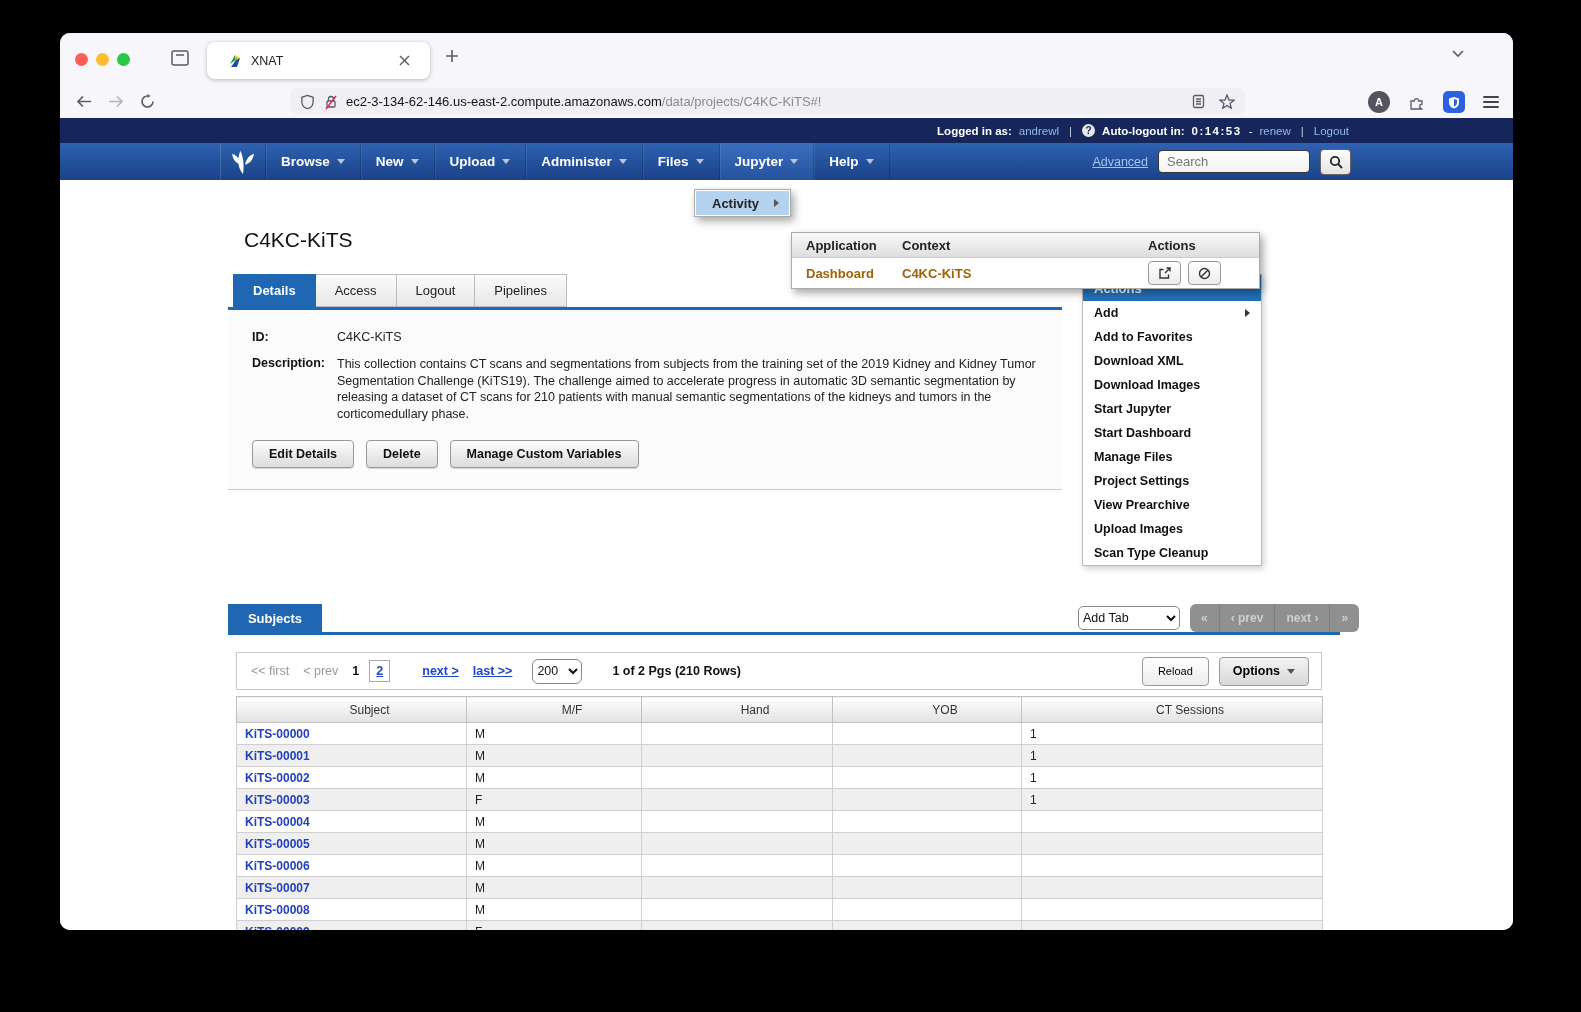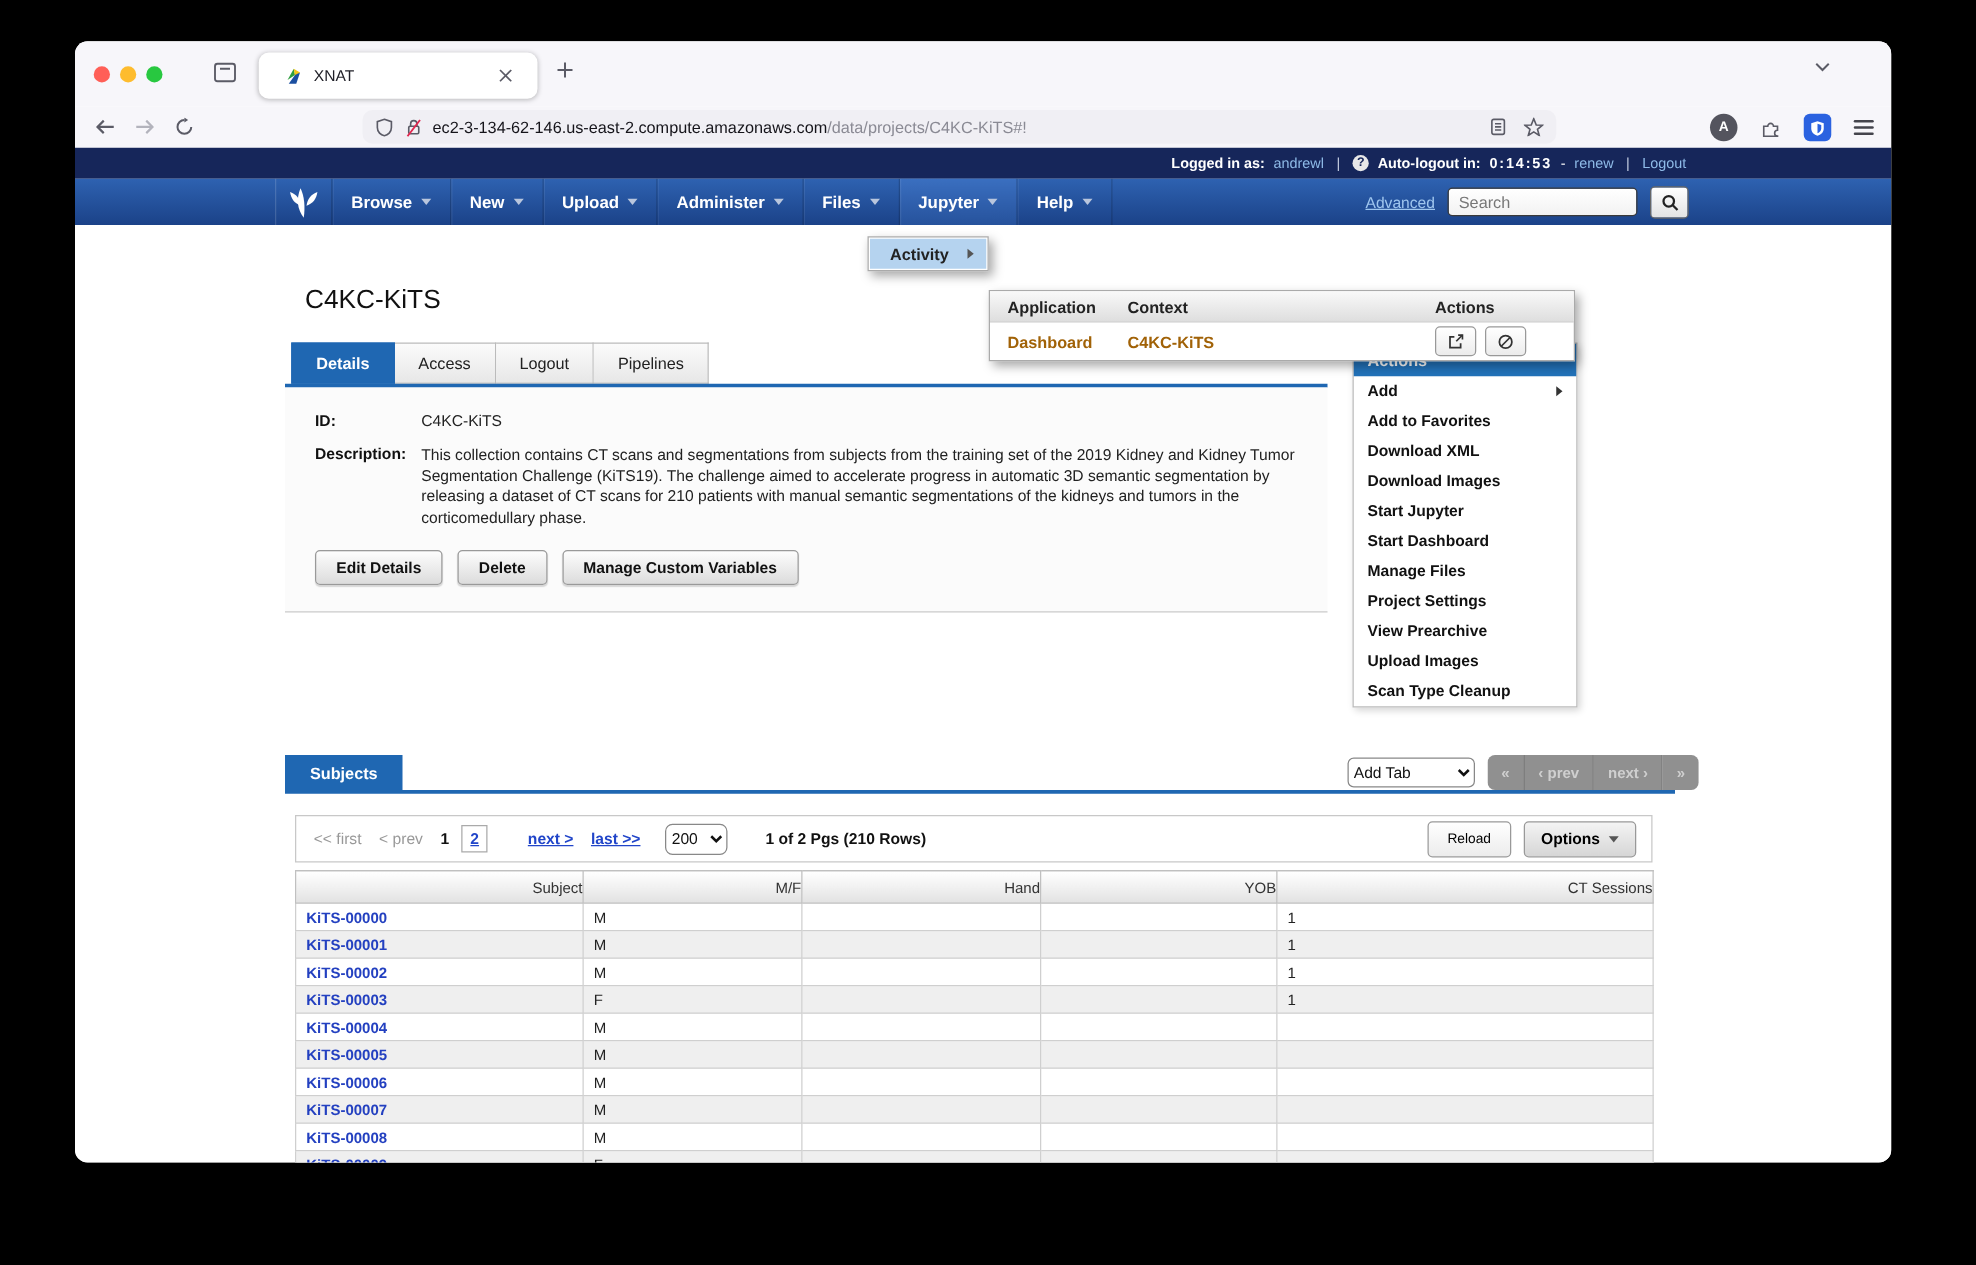--- a/index.html
+++ b/index.html
@@ -136,21 +136,21 @@
   .reload-btn { height:29px; padding:0 15px; border:1px solid #999; border-radius:4px; background:linear-gradient(#fff,#ececec);
                 font-size:11px; font-weight:normal; font-family:"Liberation Sans",sans-serif; cursor:pointer;text-align:right; }
   .options-btn { height:29px; padding:0 13px; border:1px solid #999; border-radius:4px; background:linear-gradient(#f4f4f4,#d6d6d6);
                  font-size:12.5px; font-weight:bold; font-family:"Liberation Sans",sans-serif; cursor:pointer;
                  display:flex; align-items:center; gap:7px; }
   .options-btn .caret2 { width:0; height:0; border-left:4px solid transparent; border-right:4px solid transparent;
                          border-top:5px solid #555; }
 
   .subj-table { position:absolute; left:176px; top:516px; width:1086px; border-collapse:collapse; table-layout:fixed; }
   .subj-table th { height:26px; background:linear-gradient(#fff,#e2e2e2); border:1px solid #c0c0c0; font-size:12px;
-                   font-weight:normal; color:#333; text-align:right; padding-left:36px; }
+                   font-weight:normal; color:#333; text-align:center; padding-left:36px; }
   .subj-table td { height:22px; border:1px solid #cfcfcf; font-size:12px; color:#222; padding-left:8px; background:#fff; }
   .subj-table tr:nth-child(even) td { background:#efefef; }
   .subj-link { color:#2340c0; font-weight:bold; text-decoration:none; cursor:pointer; }
   .col-subject { width:230px; } .col-mf { width:175px; } .col-hand { width:191px; } .col-yob { width:189px; } .col-ct { width:301px; }
 
   svg { display:block; }
 </style>
 </head>
 <body>
 

